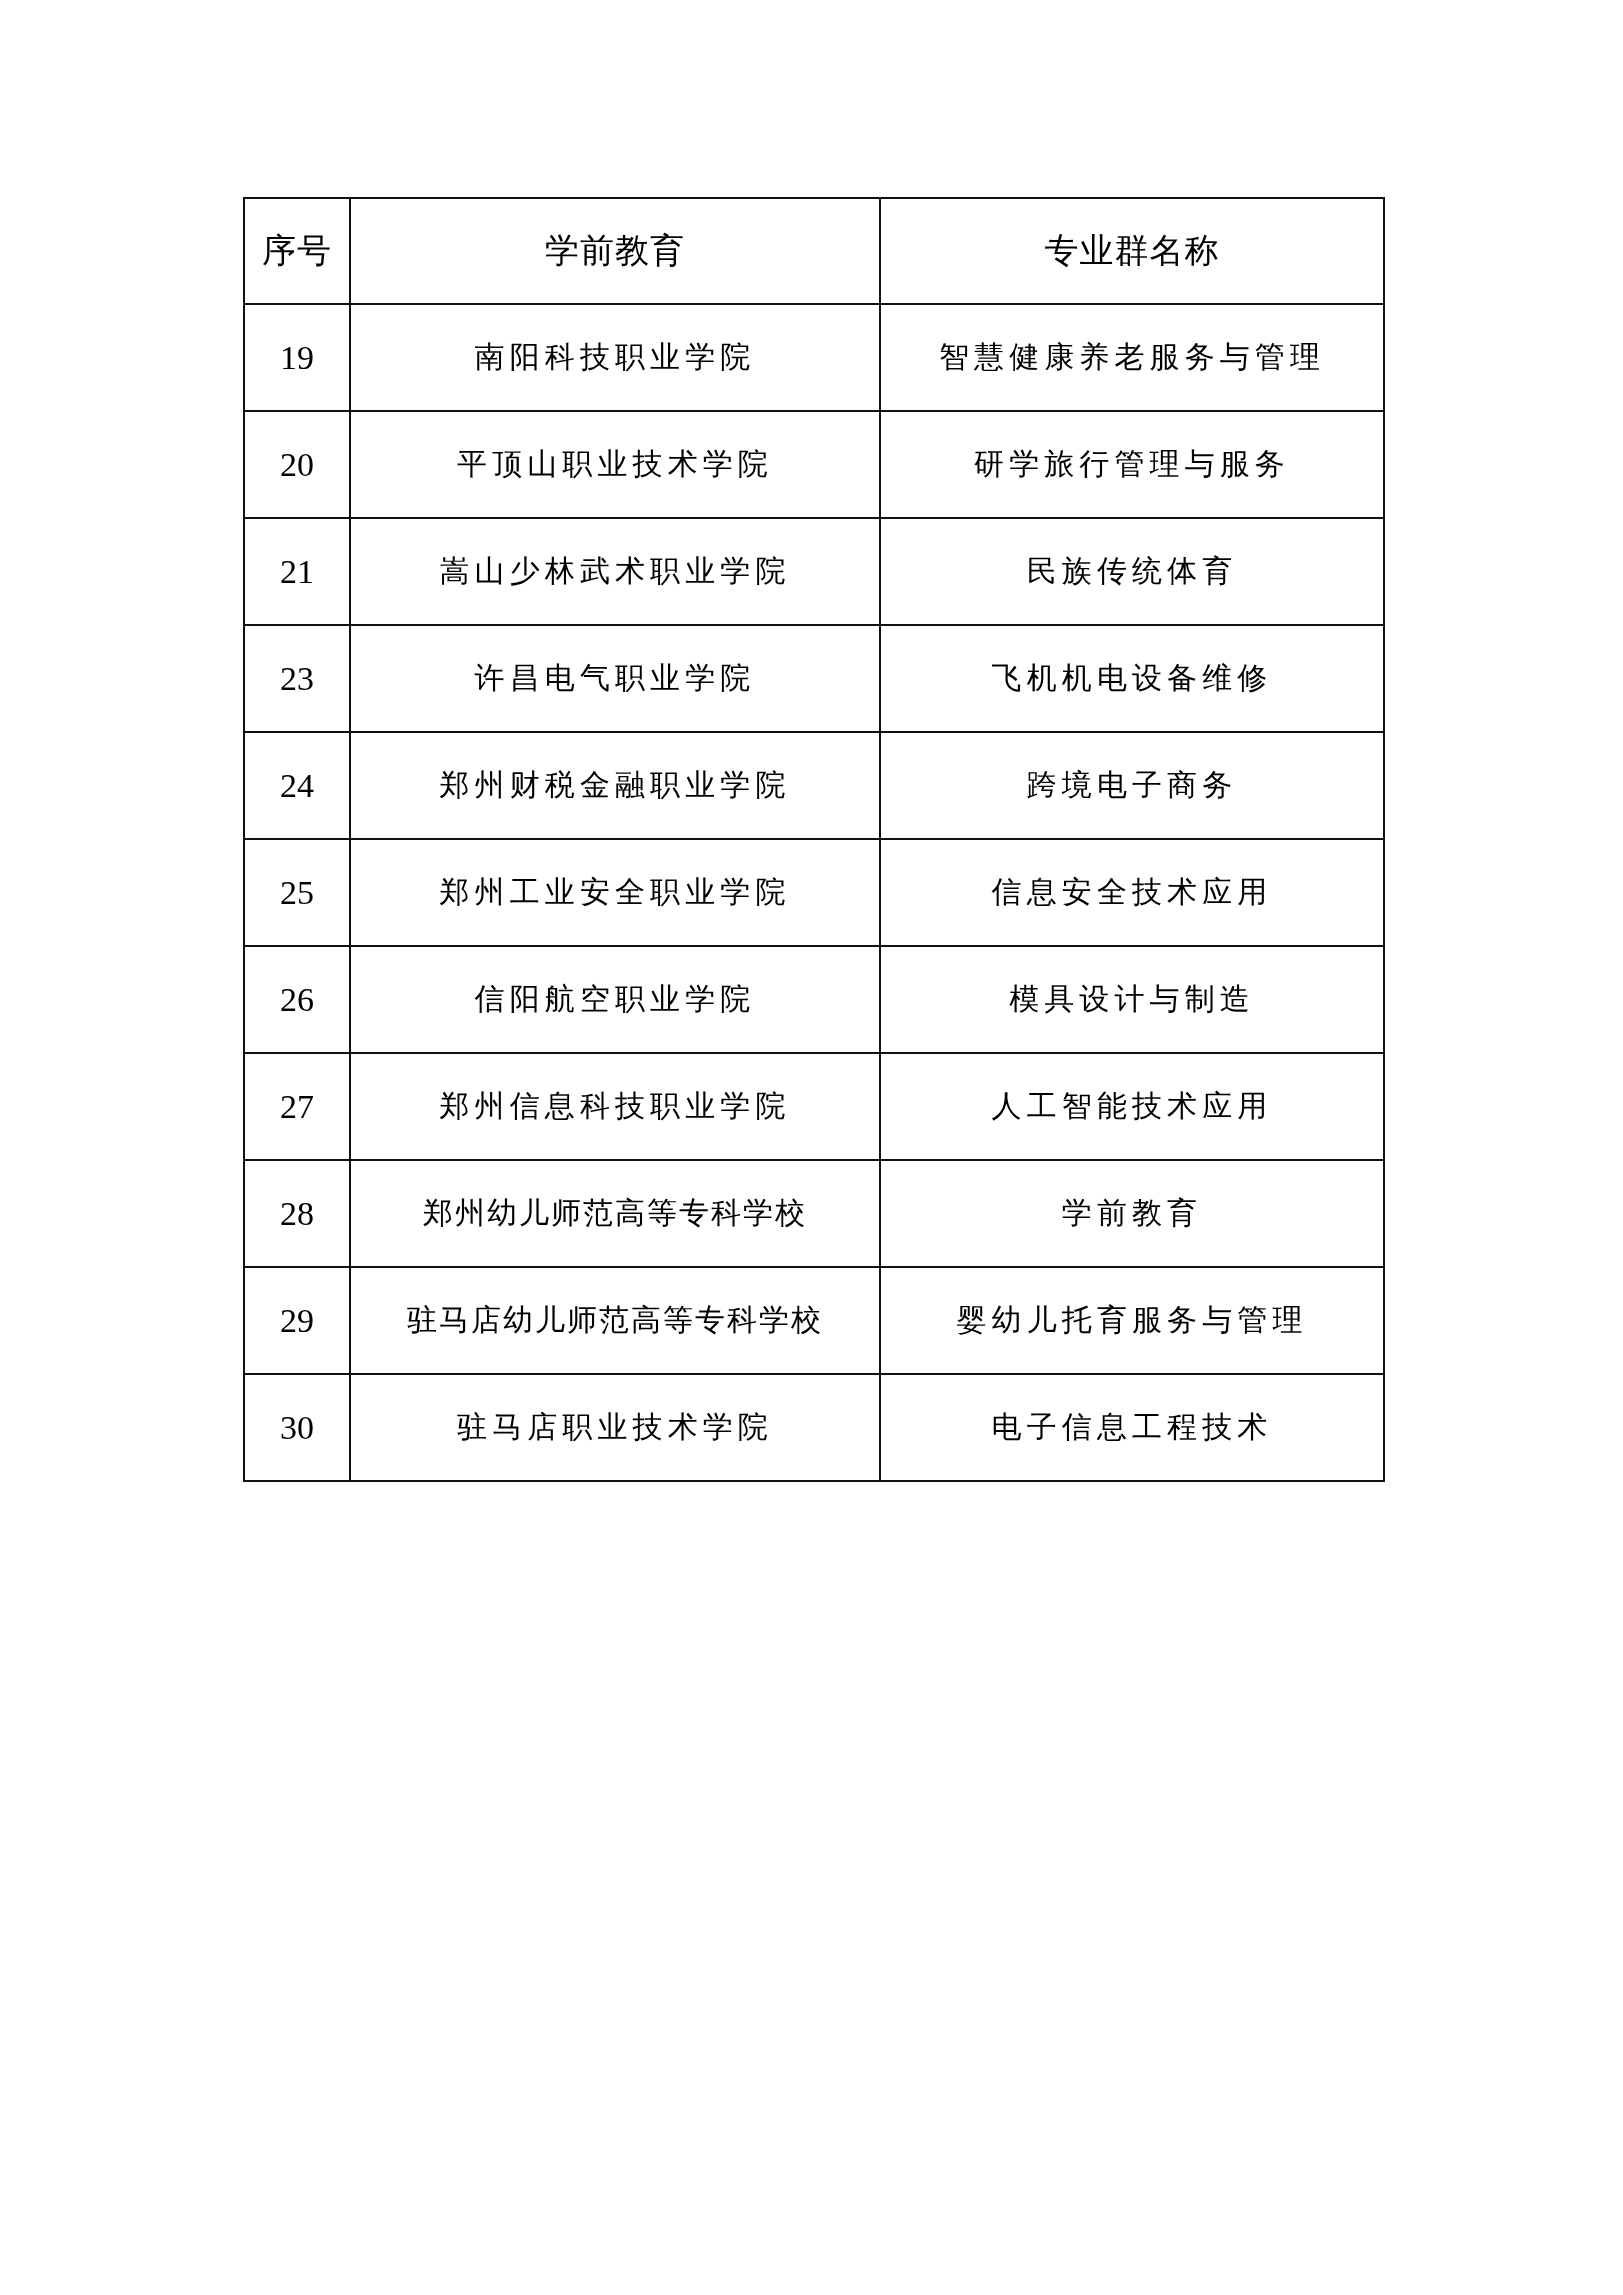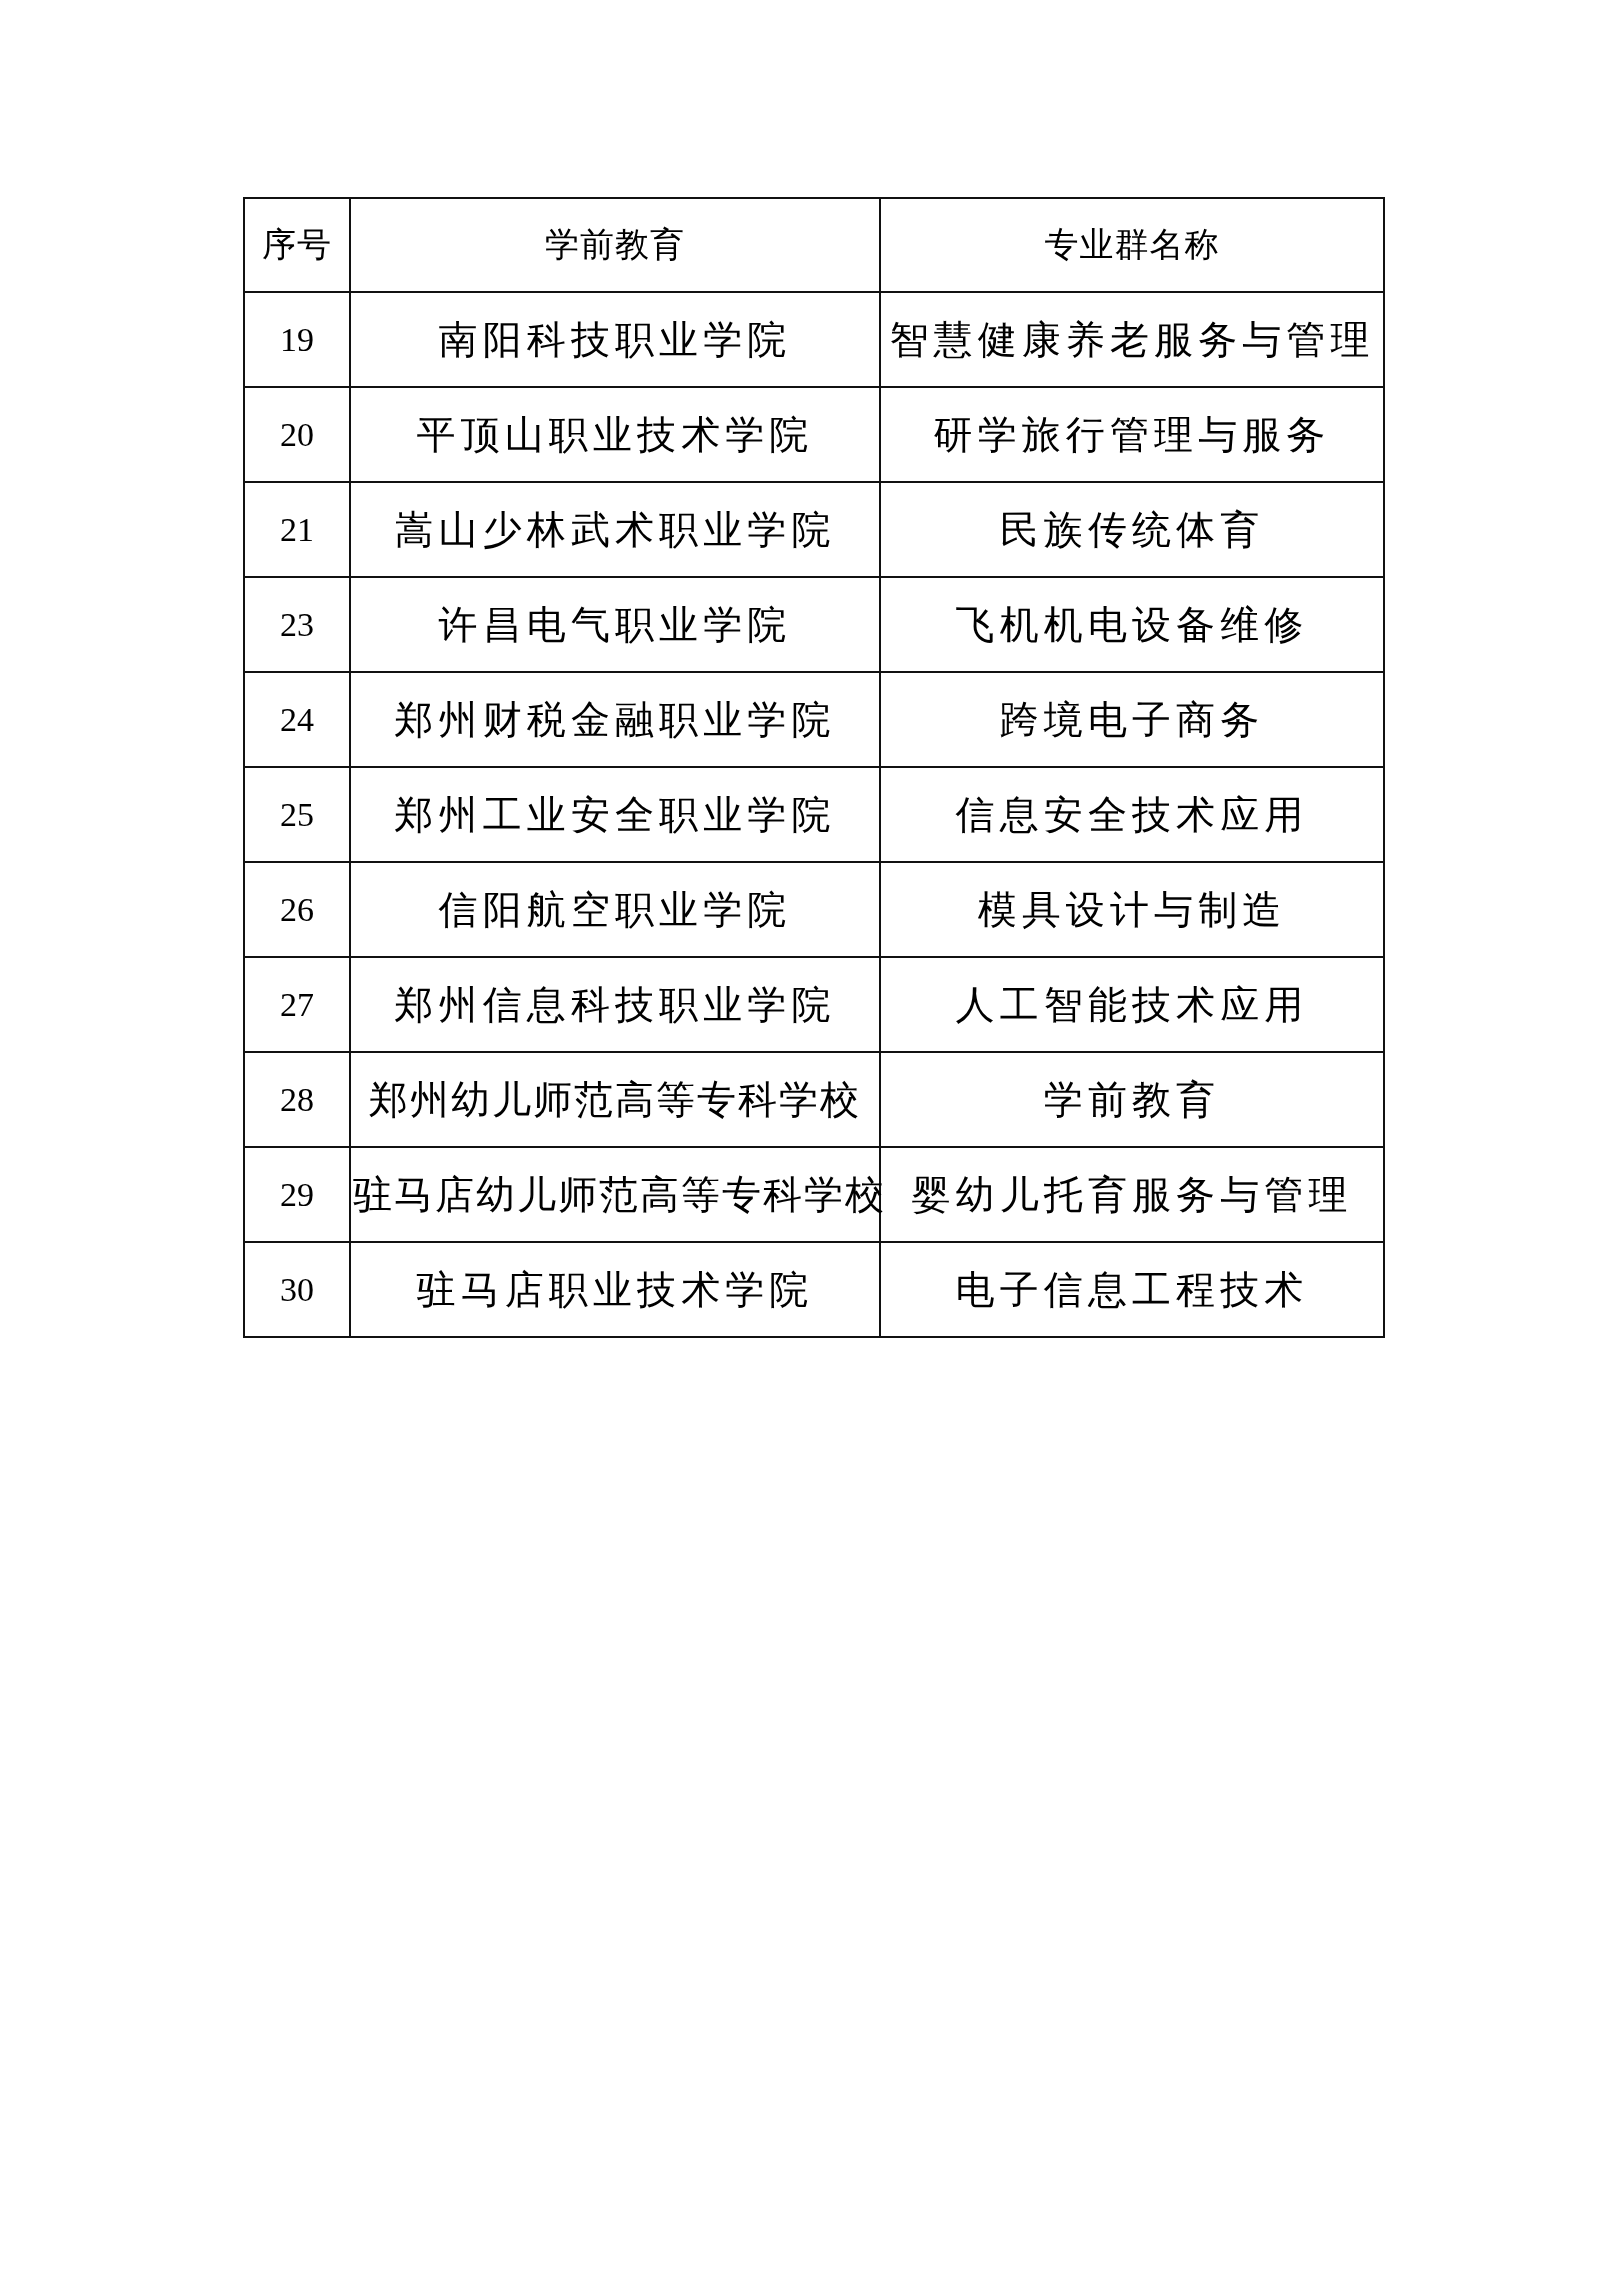--- a/index.html
+++ b/index.html
@@ -29,34 +29,34 @@
     table-layout: fixed;
     color: #000000;
   }
   table.list col.c-no { width: 106px; }
   table.list col.c-school { width: 530px; }
   table.list col.c-major { width: 504px; }
   table.list th, table.list td {
     border: 2px solid #111111;
     text-align: center;
     vertical-align: middle;
-    padding: 2px;
+    padding: 8px;
     height: 89px;
     white-space: nowrap;
   }
   table.list th {
     font-family: "DejaVu Sans", "Liberation Sans", sans-serif;
     font-weight: normal;
     font-size: 34px;
     height: 88px;
     letter-spacing: 1px;
   }
   table.list td {
     font-family: "DejaVu Serif", "Liberation Serif", serif;
-    font-size: 39px;
+    font-size: 30px;
     letter-spacing: 5.1px;
   }
   table.list td.no {
     font-family: "Liberation Serif", "DejaVu Serif", serif;
     font-size: 34px;
     letter-spacing: 0;
     border-radius: 18px;
   }
   table.list td.school-tight {
     letter-spacing: 2px;

